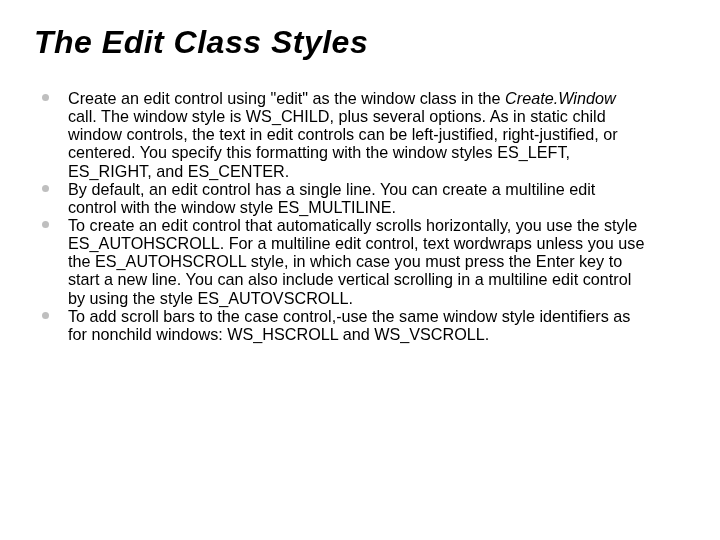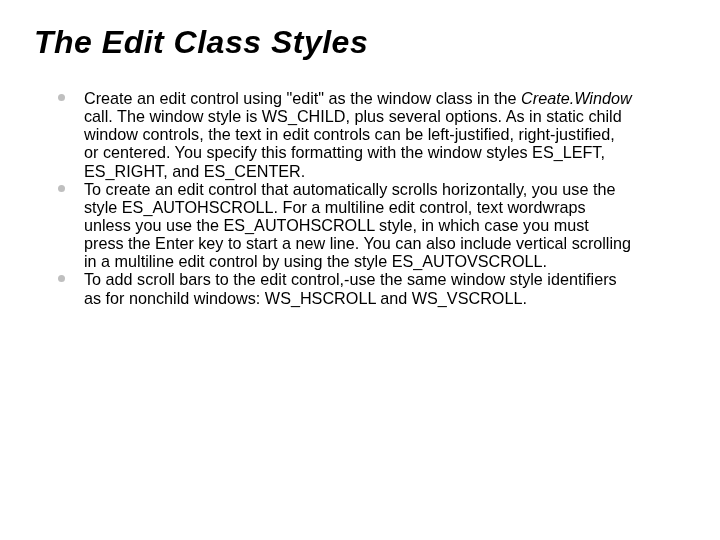--- a/index.html
+++ b/index.html
@@ -19,21 +19,21 @@
   }
   .title {
     font-size: 32px;
     font-weight: bold;
     font-style: italic;
     margin: 6px 0 28px 0;
     letter-spacing: 0.5px;
   }
   ul.body {
     list-style: none;
-    margin: 16px;
+    margin: 0;
     padding: 0 8px 0 0;
   }
   ul.body > li {
     position: relative;
     padding-left: 34px;
     font-size: 16.2px;
     line-height: 1.12;
     margin: 0;
     text-align: left;
   }
@@ -52,19 +52,22 @@
 </head>
 <body>
 
 <div class="slide">
   <div class="title">The Edit Class Styles</div>
   <ul class="body">
     <li>
       <span>Create an edit control using "edit" as the window class in the </span><span class="it">Create.Window</span><span> call. The window style is WS_CHILD, plus several options. As in static child window controls, the text in edit controls can be left-justified, right-justified, or centered. You specify this formatting with the window styles ES_LEFT, ES_RIGHT, and ES_CENTER.</span>
     </li>
     <li>
+      <span>By default, an edit control has a single line. You can create a multiline edit control with the window style ES_MULTILINE.</span><span class="it"></span><span></span>
+    </li>
+    <li>
       <span>To create an edit control that automatically scrolls horizontally, you use the style ES_AUTOHSCROLL. For a multiline edit control, text wordwraps unless you use the ES_AUTOHSCROLL style, in which case you must press the Enter key to start a new line. You can also include vertical scrolling in a multiline edit control by using the style ES_AUTOVSCROLL.</span><span class="it"></span><span></span>
     </li>
     <li>
-      <span>To add scroll bars to the edit control,-use the same window style identifiers as for nonchild windows: WS_HSCROLL and WS_VSCROLL.</span><span class="it"></span><span></span>
+      <span>To add scroll bars to the case control,-use the same window style identifiers as for nonchild windows: WS_HSCROLL and WS_VSCROLL.</span><span class="it"></span><span></span>
     </li>
   </ul>
 </div>
 
 </body></html>

